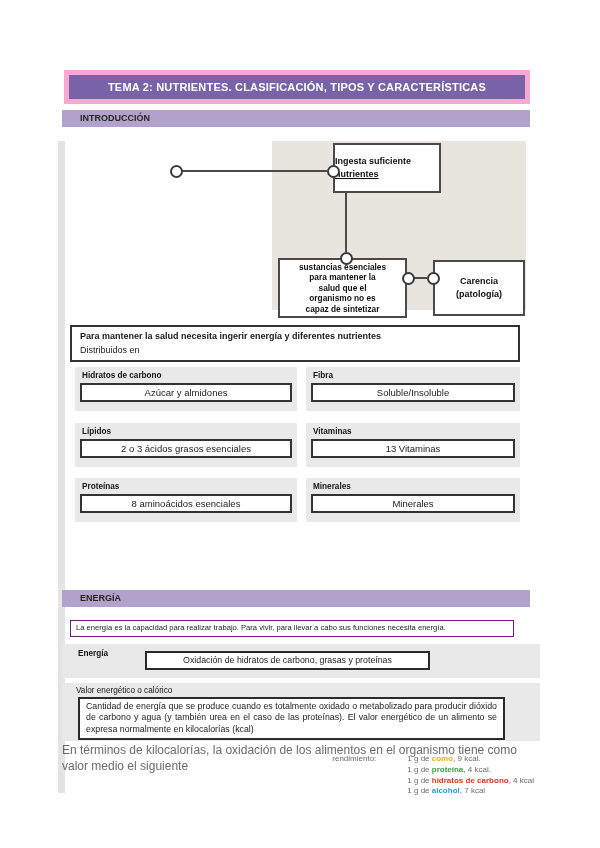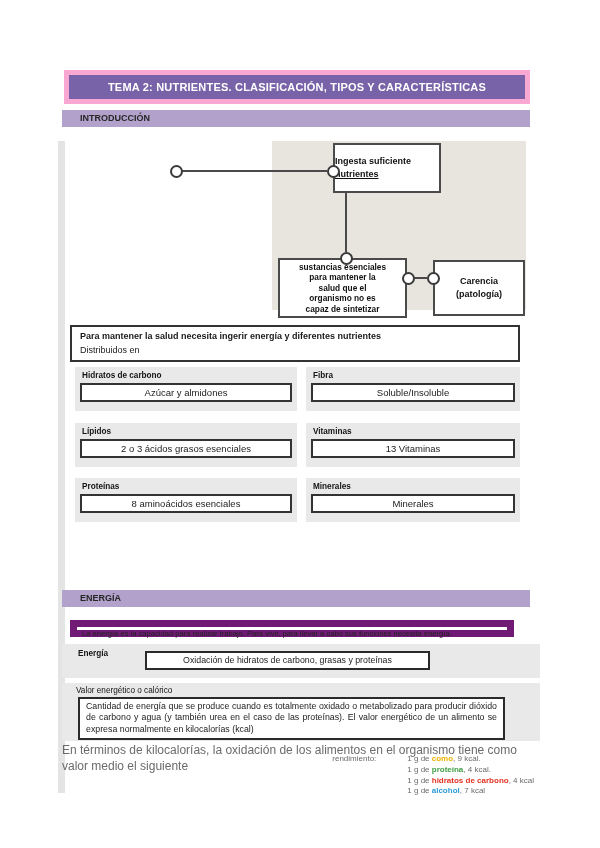--- a/index.html
+++ b/index.html
@@ -57,21 +57,21 @@
   #card-lipidos{left:75px;top:423px;width:222px;}
   #card-vitaminas{left:306px;top:423px;width:214px;}
   #card-proteinas{left:75px;top:478px;width:222px;}
   #card-minerales{left:306px;top:478px;width:214px;}
 
   
   #nutrientes-note{left:72px;top:544px;width:452px;font-size:9.5px;line-height:1.75;color:#1c1c1c;}
   #nutrientes-note .lead{font-weight:bold;font-style:italic;}
 
   
-  #energia-def{left:70px;top:620px;width:444px;height:17px;border:7px solid #701a75;box-sizing:border-box;
+  #energia-def{left:70px;top:620px;width:444px;height:17px;border:1px solid #701a75;box-sizing:border-box;
     background:#fff;font-size:7.6px;line-height:14px;padding-left:5px;color:#222;}
   #energia-card{left:62px;top:644px;width:478px;height:34px;background:#e9e9e9;}
   #energia-label{position:absolute;left:16px;top:5px;font-weight:bold;font-size:8.2px;color:#141414;}
   #energia-oxidation{position:absolute;left:83px;top:7px;width:285px;height:19px;background:#fff;
     border:2px solid #2a2a2a;box-sizing:border-box;text-align:center;font-size:8.8px;line-height:15px;color:#222;}
   #valor-card{left:62px;top:683px;width:478px;height:58px;background:#e9e9e9;}
   #valor-header{position:absolute;left:14px;top:3px;font-weight:normal;font-size:8.2px;color:#141414;}
   #valor-box{position:absolute;left:16px;top:14px;width:427px;background:#fff;border:2px solid #2a2a2a;
     box-sizing:border-box;padding:2px 6px 3px 6px;font-size:8.8px;line-height:1.3;text-align:justify;color:#222;}
 

